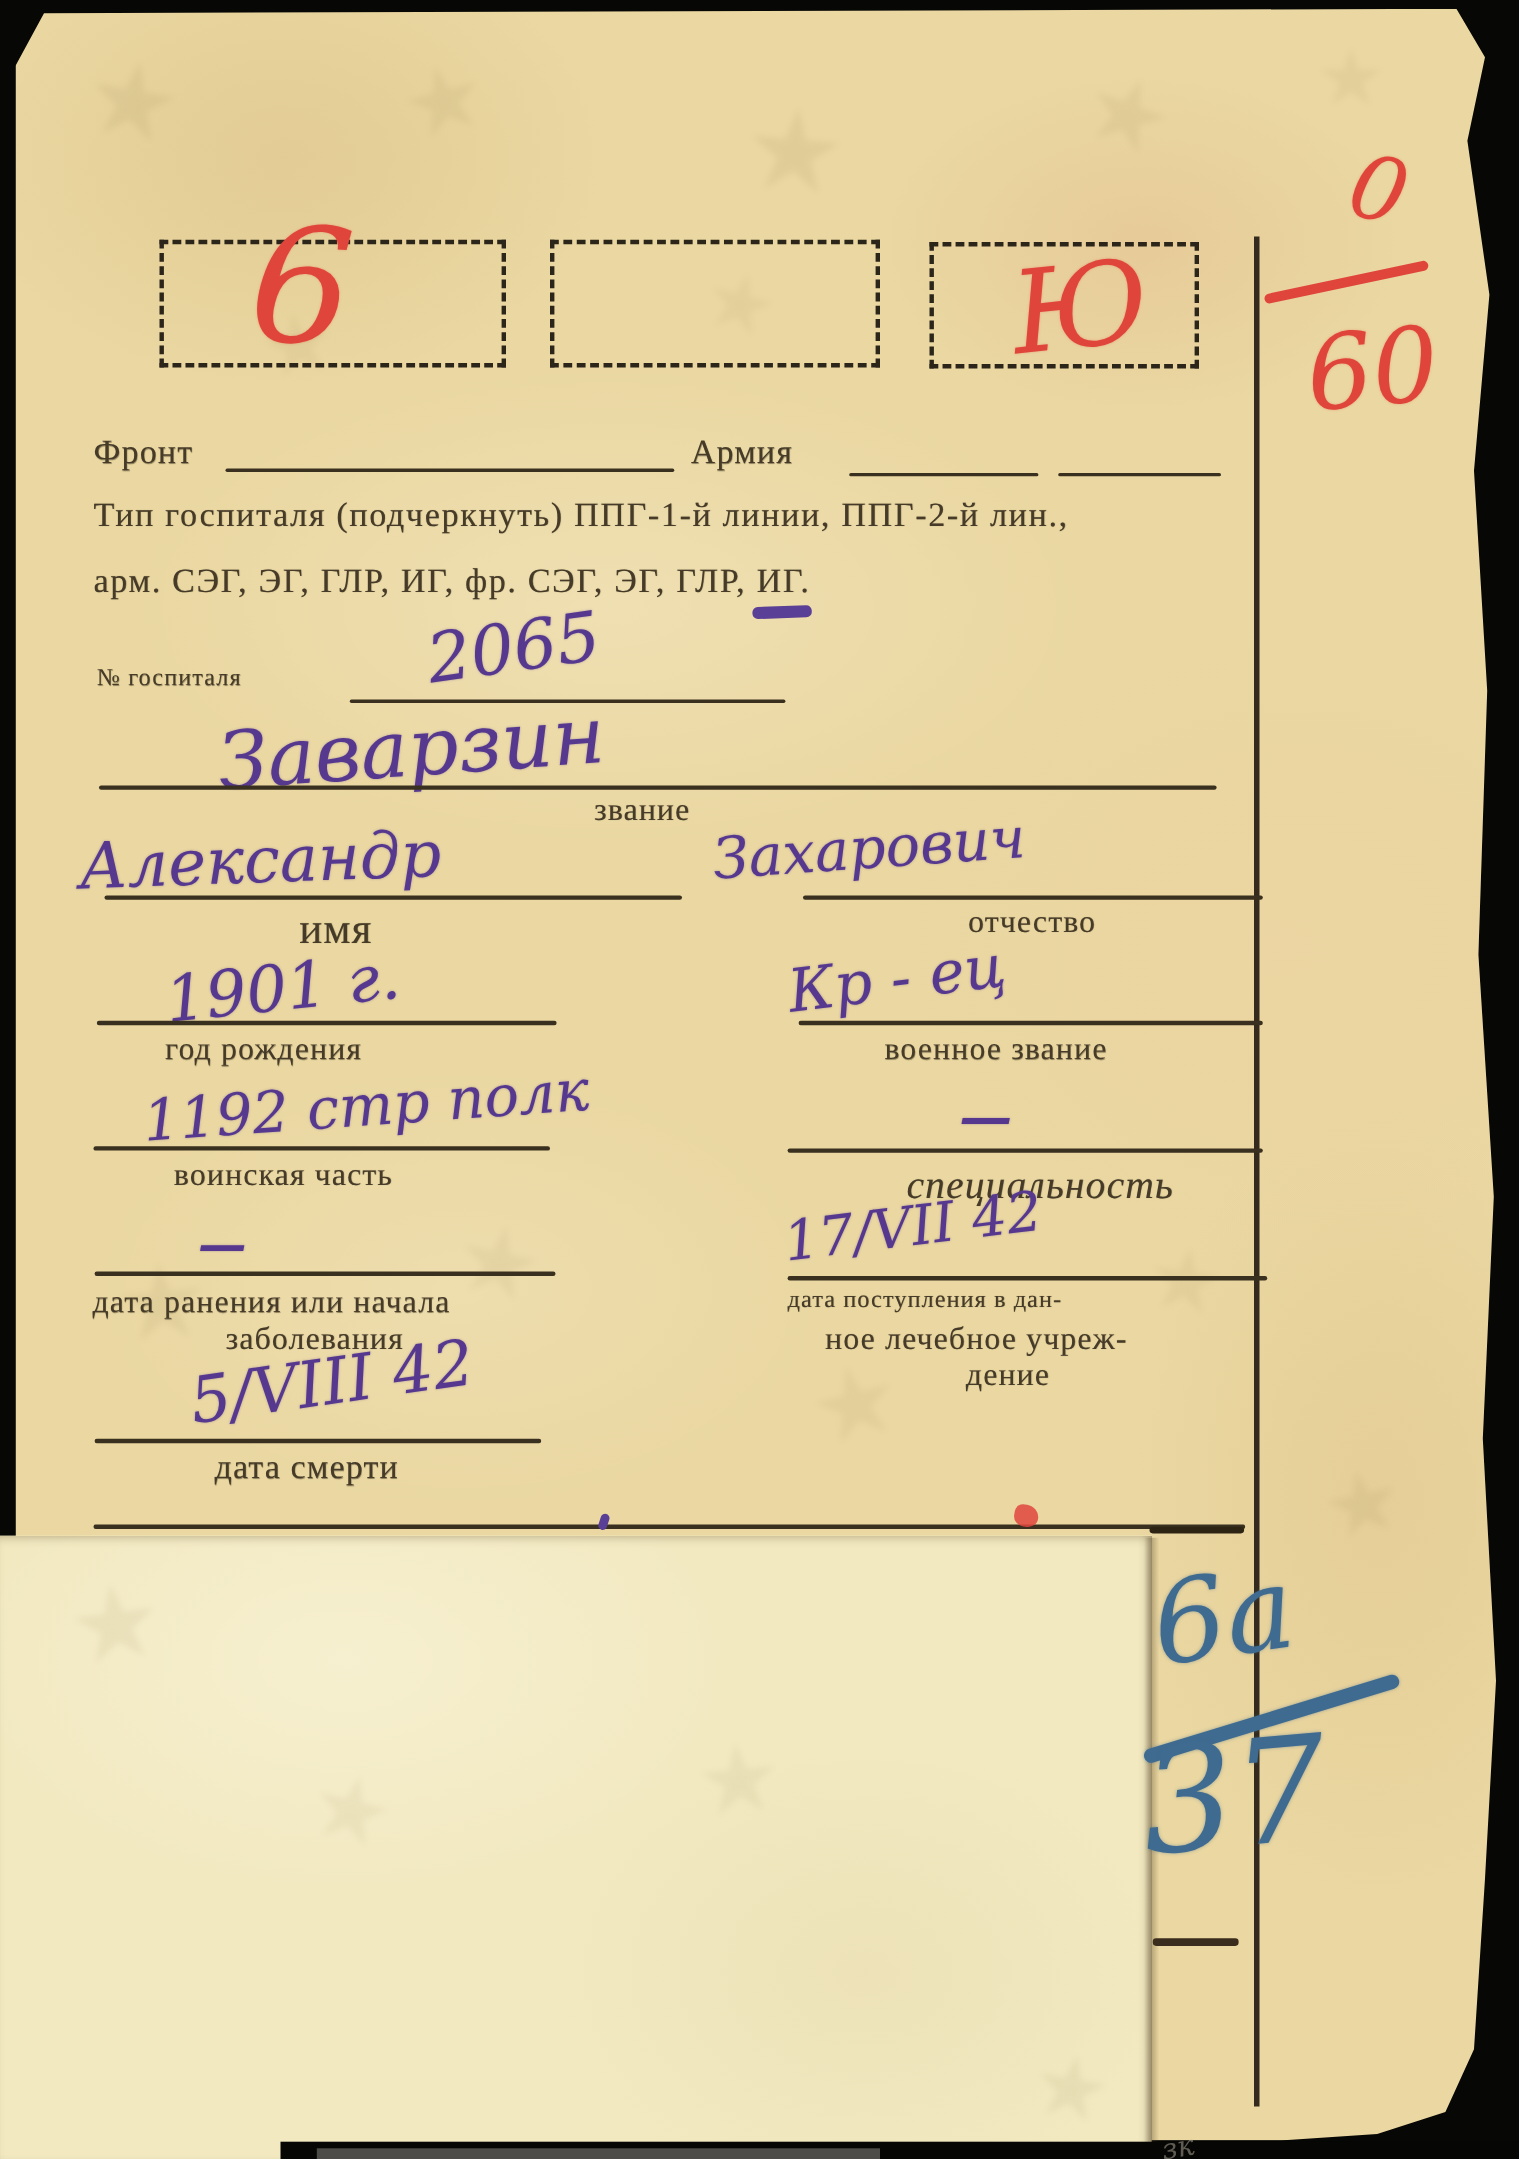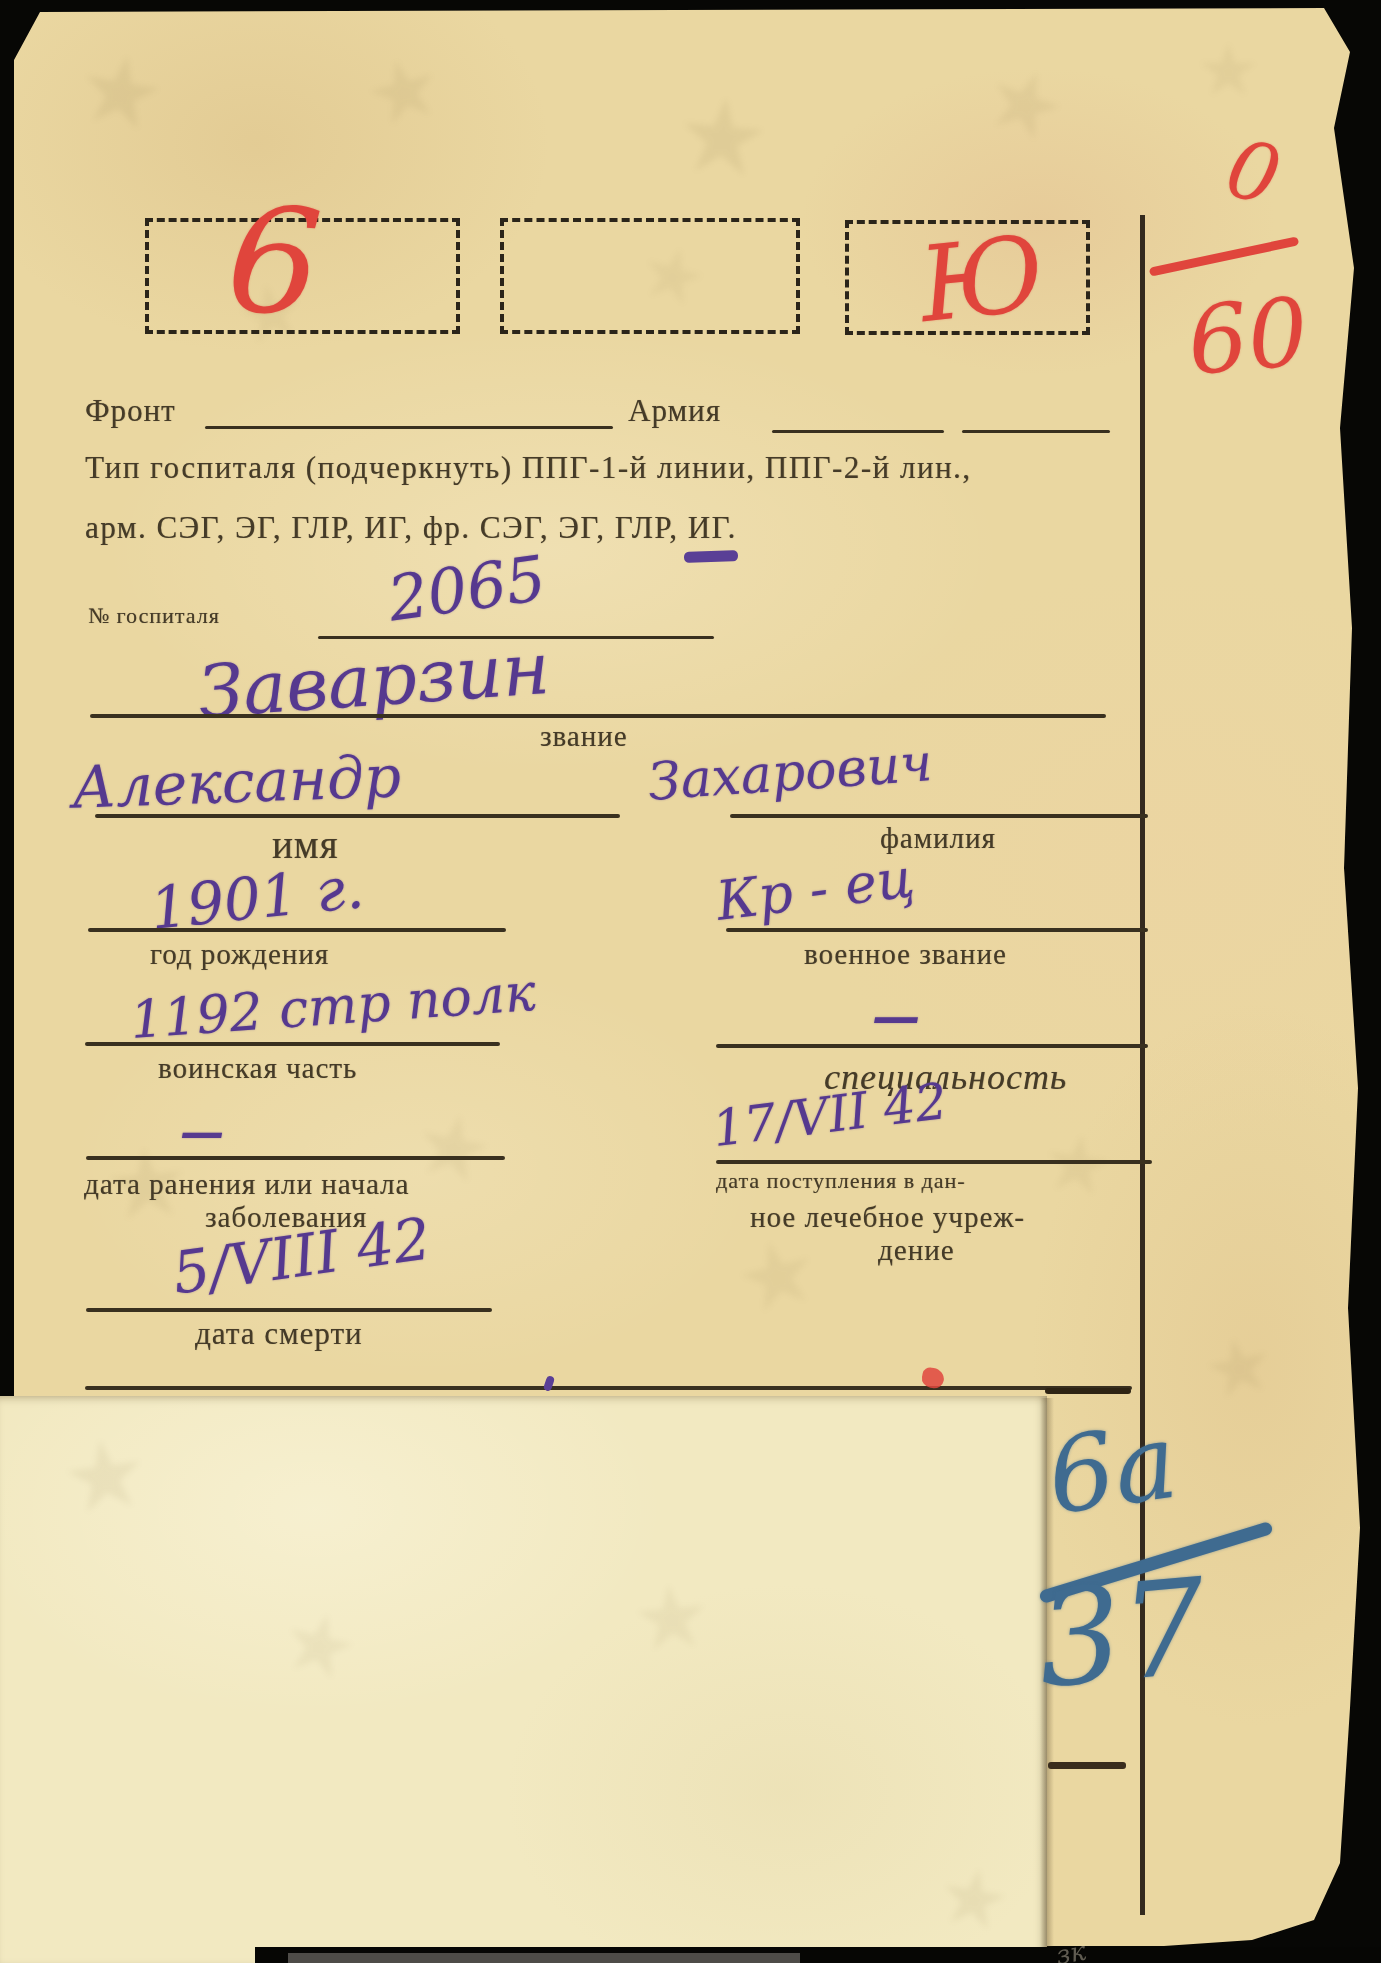--- a/index.html
+++ b/index.html
@@ -88,21 +88,21 @@
 
   <span class="abs hw" style="left:198px;top:638px;font-size:72px;transform:rotate(-4deg);">Заварзин</span>
   <div class="abs line" style="left:90px;top:714px;width:1016px;height:4px;"></div>
   <span class="abs printed" style="left:540px;top:720px;font-size:29px;">звание</span>
 
   <span class="abs hw" style="left:72px;top:748px;font-size:58px;transform:rotate(-2deg);">Александр</span>
   <div class="abs line" style="left:95px;top:814px;width:525px;height:4px;"></div>
   <span class="abs printed" style="left:272px;top:822px;font-size:39px;">имя</span>
   <span class="abs hw" style="left:648px;top:742px;font-size:52px;transform:rotate(-4deg);">Захарович</span>
   <div class="abs line" style="left:730px;top:814px;width:418px;height:4px;"></div>
-  <span class="abs printed" style="left:880px;top:822px;font-size:29px;">фамилия</span>
+  <span class="abs printed" style="left:880px;top:822px;font-size:29px;">отчество</span>
 
   <span class="abs hw" style="left:150px;top:864px;font-size:58px;transform:rotate(-6deg);">1901 г.</span>
   <div class="abs line" style="left:88px;top:928px;width:418px;height:4px;"></div>
   <span class="abs printed" style="left:150px;top:938px;font-size:29px;">год рождения</span>
   <span class="abs hw" style="left:716px;top:858px;font-size:54px;transform:rotate(-7deg);">Кр - ец</span>
   <div class="abs line" style="left:726px;top:928px;width:422px;height:4px;"></div>
   <span class="abs printed" style="left:804px;top:938px;font-size:29px;">военное звание</span>
 
   <span class="abs hw" style="left:130px;top:976px;font-size:52px;transform:rotate(-4deg);">1192 стр полк</span>
   <div class="abs line" style="left:85px;top:1042px;width:415px;height:4px;"></div>

